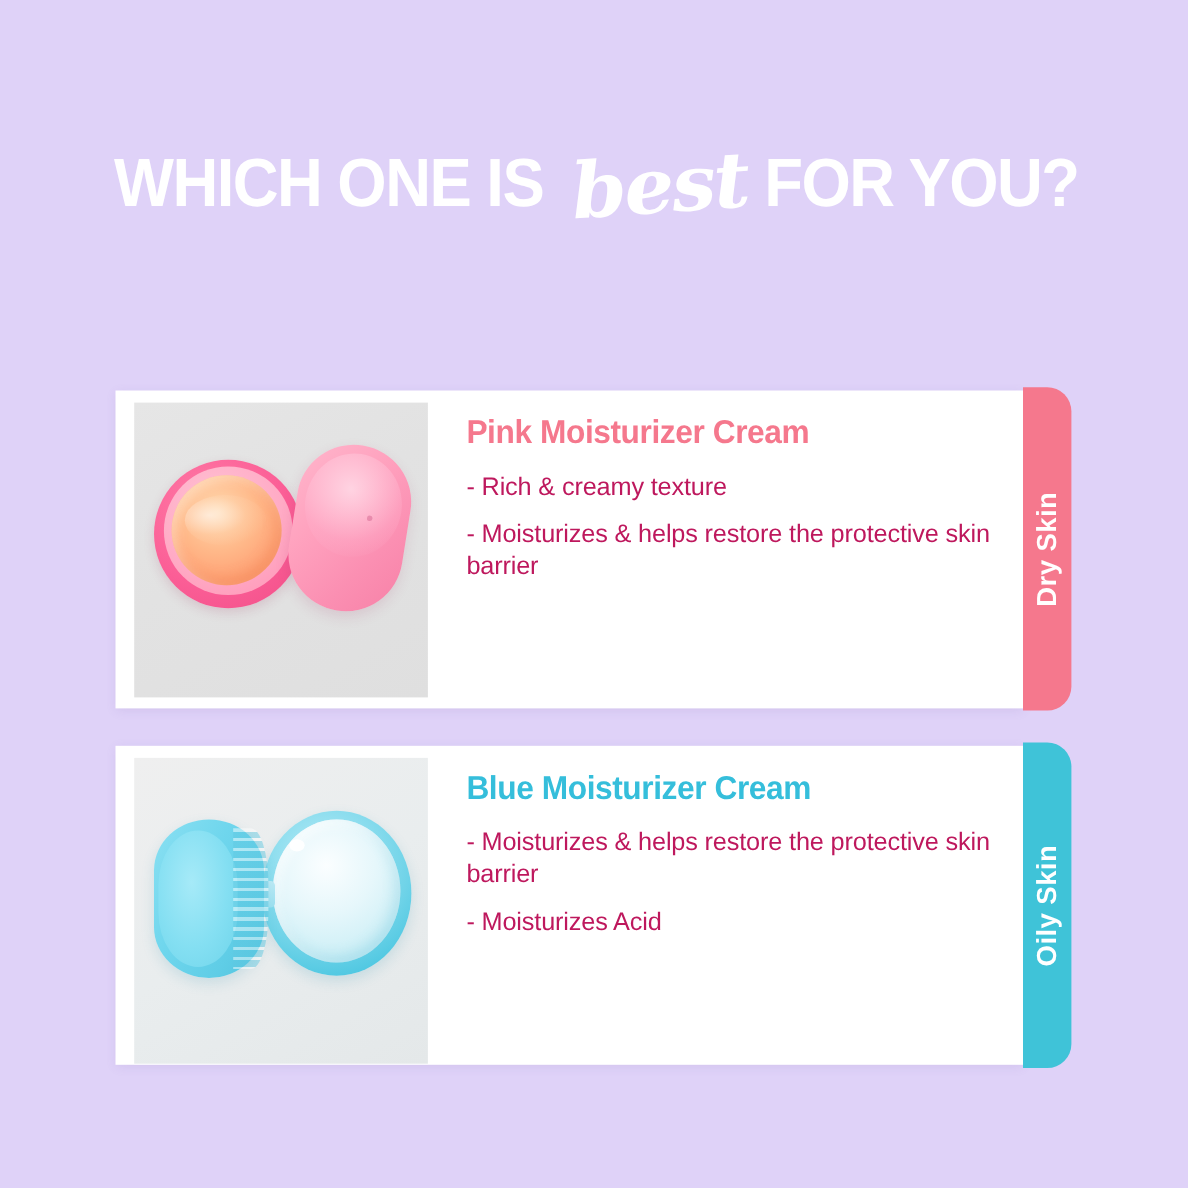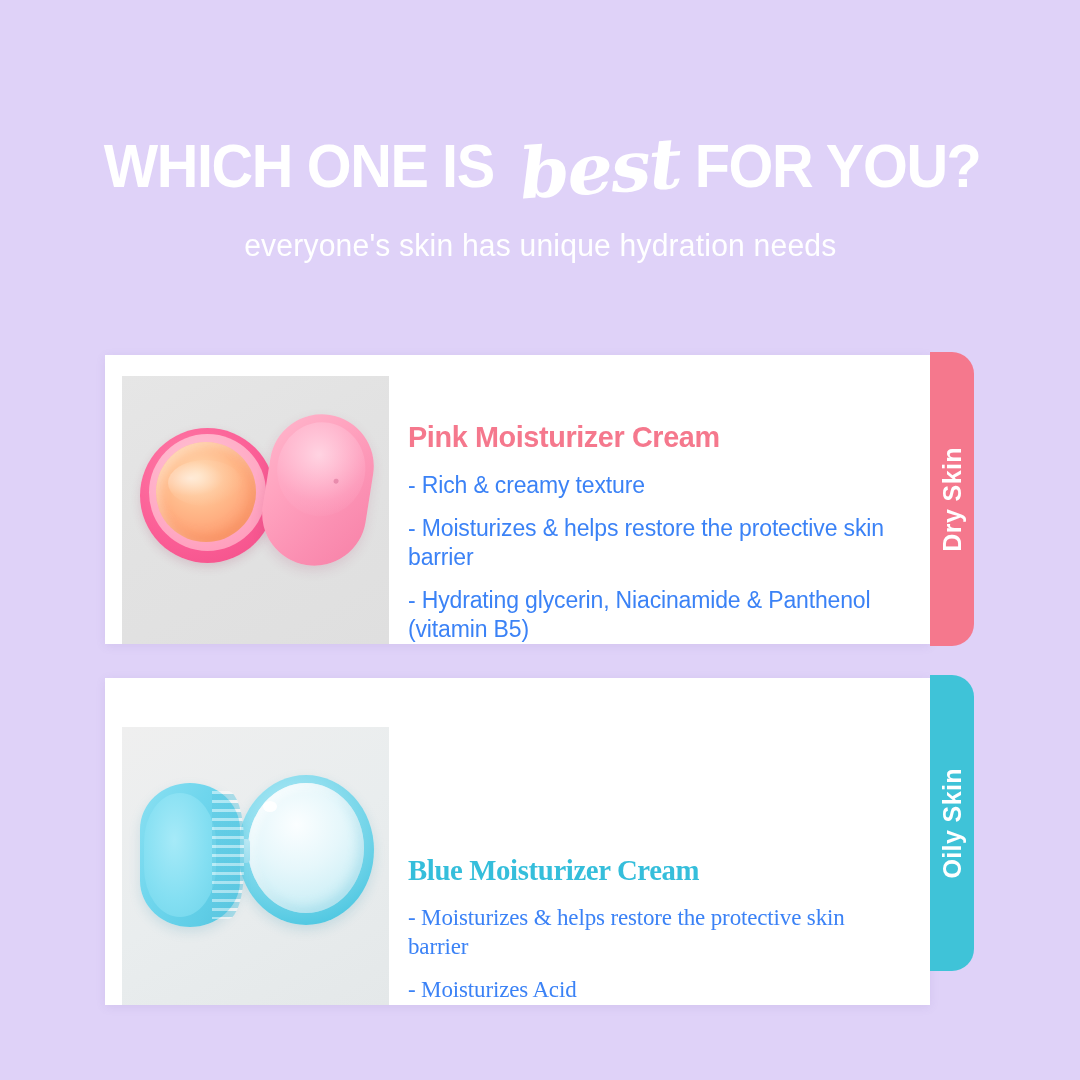--- a/index.html
+++ b/index.html
@@ -71,26 +71,27 @@
   
   .card {
     position: absolute;
     left: 105px;
     width: 825px;
     background: #FFFFFF;
     box-shadow: 0 2px 9px rgba(120, 95, 170, 0.12);
   }
 
   #card-pink { top: 355px;  height: 289px; }
-  #card-blue { top: 678px;  height: 327px; font-family: Liberation Serif, serif; }
+  #card-blue { top: 678px;  height: 290px; }
 
   .card-inner {
     display: flex;
     height: 100%;
-    align-items: flex-end;
+    align-items: flex-start;
+    gap: 16px;
   }
 
   
   .photo {
     position: relative;
     width: 267px;
     height: 268px;
     margin: 11px 0 0 17px;
     flex: none;
     overflow: hidden;
@@ -229,21 +230,21 @@
     transform: scaleX(0.96);
     transform-origin: left center;
     margin-bottom: 18px;
   }
   #title-pink { color: #F5788D; }
   #title-blue { color: #35BEDB; }
 
   .feature {
     font-size: 23px;
     line-height: 1.26;
-    color: #3b82f6;
+    color: #be185d;
     margin-bottom: 14px;
     letter-spacing: -0.15px;
   }
   .feature:last-child { margin-bottom: 0; }
 
   
   .tab {
     position: absolute;
     width: 44px;
     border-radius: 0 22px 22px 0;
@@ -272,23 +273,20 @@
     letter-spacing: 0.4px;
     white-space: nowrap;
   }
 </style>
 </head>
 <body>
 
 <div class="header">
   <div class="title-line">
     <span class="title-part">WHICH ONE IS</span><span class="title-script">best</span><span class="title-part">FOR YOU?</span>
-  </div>
-  <div>
-    <span class="subtitle">everyone's skin has unique hydration needs</span>
   </div>
 </div>
 
 <div class="card" id="card-pink">
   <div class="card-inner">
 
     <div class="photo" id="photo-pink">
       <div class="pk-base"></div>
       <div class="pk-rim"></div>
       <div class="pk-cream"></div>
@@ -296,21 +294,20 @@
       <div class="pk-lid">
         <div class="pk-lid-top"></div>
         <div class="pk-lid-dot"></div>
       </div>
     </div>
 
     <div class="content">
       <div class="product-title" id="title-pink">Pink Moisturizer Cream</div>
       <div class="feature">- Rich &amp; creamy texture</div>
       <div class="feature">- Moisturizes &amp; helps restore the protective skin barrier</div>
-      <div class="feature">- Hydrating glycerin, Niacinamide &amp; Panthenol (vitamin B5)</div>
     </div>
 
   </div>
 </div>
 
 <div class="tab" id="tab-pink">
   <span class="tab-label">Dry Skin</span>
 </div>
 
 <div class="card" id="card-blue">

